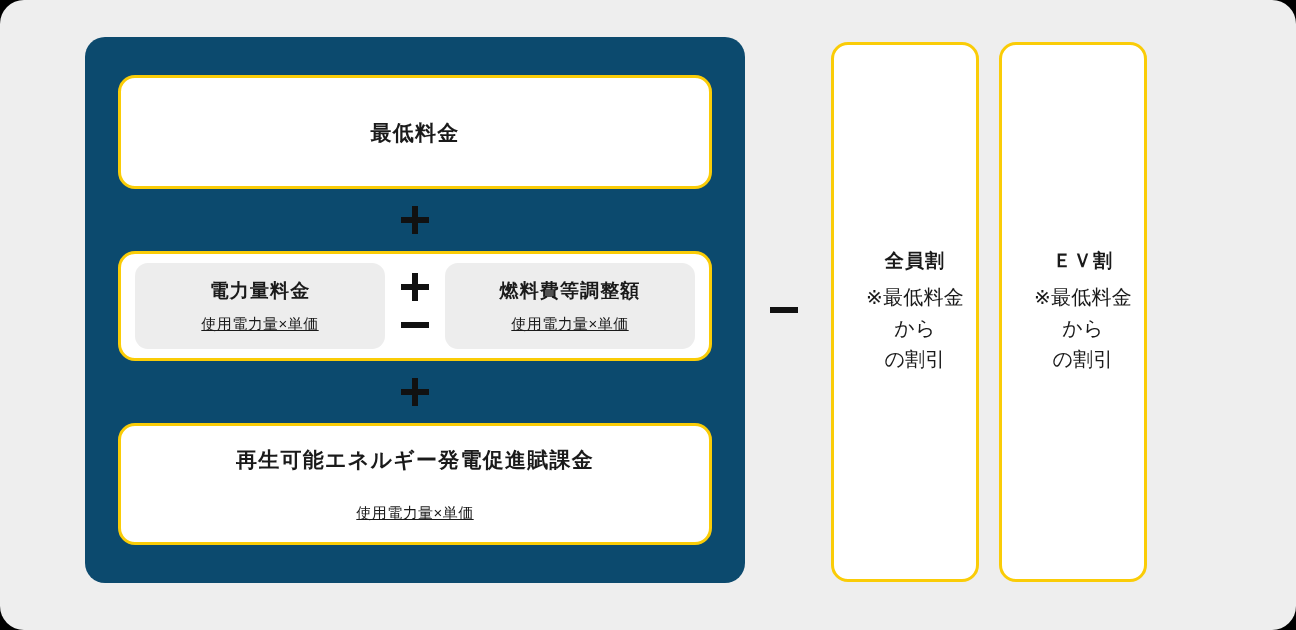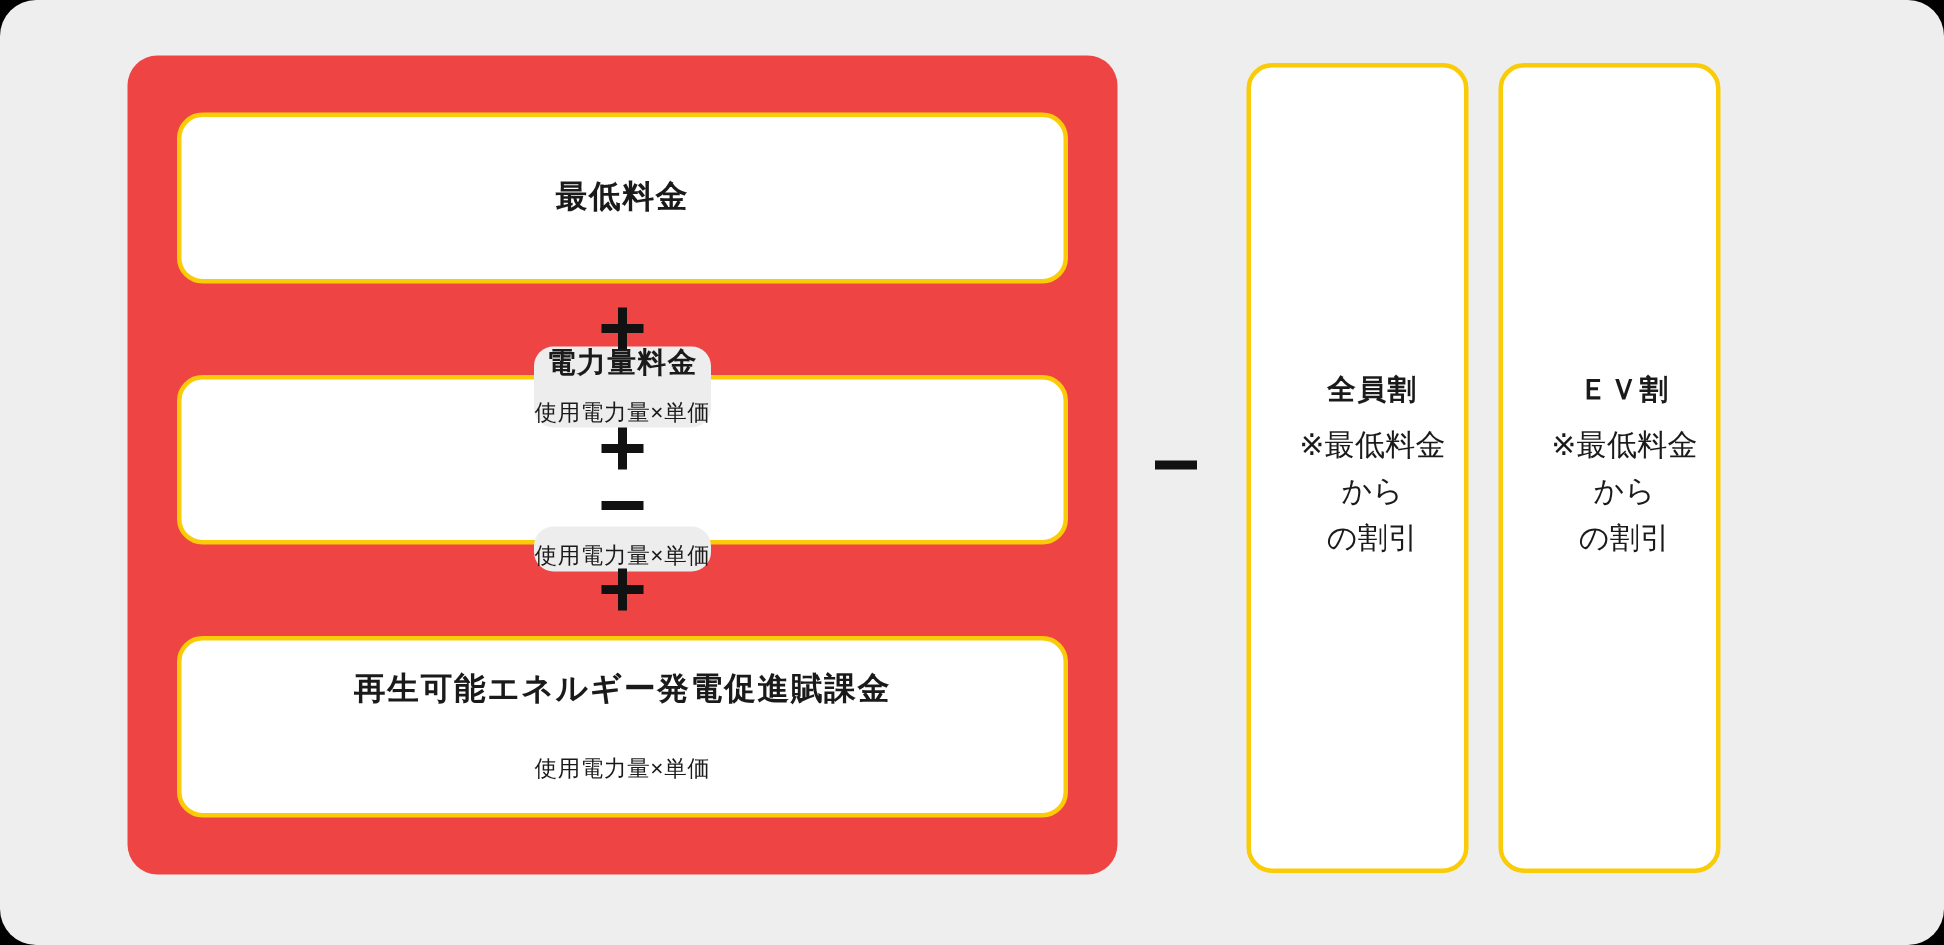--- a/index.html
+++ b/index.html
@@ -18,21 +18,21 @@
     color: #1a1a1a;
   }
 
   
   #main-card {
     position: absolute;
     left: 85px;
     top: 37px;
     width: 660px;
     height: 546px;
-    background: #ef4444;
+    background: #0c4a6e;
     border-radius: 20px;
     box-sizing: border-box;
     padding: 38px 33px;
     display: flex;
     flex-direction: column;
     align-items: stretch;
   }
 
   .yellow-box {
     border: 3px solid #facc07;
@@ -51,20 +51,21 @@
     font-weight: bold;
     font-size: 21px;
     letter-spacing: 0.06em;
     line-height: 1.3;
   }
   .box-sub {
     font-size: 15px;
     letter-spacing: 0.03em;
     margin-top: 12px;
     line-height: 1.3;
+    text-decoration: underline;
   }
 
   
   .op-row {
     display: flex;
     align-items: center;
     justify-content: center;
     height: 63px;
   }
   .op-plus, .op-minus {
@@ -96,21 +97,21 @@
     align-items: center;
     justify-content: center;
     gap: 10px;
     flex: 0 0 auto;
     width: 60px;
   }
 
   
   .box-compound {
     height: 113px;
-    flex-direction: column;
+    flex-direction: row;
     align-items: center;
     justify-content: center;
     padding: 0 14px;
   }
   .gray-box {
     background: #ededed;
     border-radius: 13px;
     flex: 1 1 0;
     height: 86px;
     display: flex;
@@ -189,20 +190,21 @@
         <div class="box-title">電力量料金</div>
         <div class="box-sub">使用電力量×単価</div>
       </div>
 
       <div class="op-plusminus">
         <span class="op-plus"></span>
         <span class="op-minus"></span>
       </div>
 
       <div class="gray-box">
+        <div class="box-title">燃料費等調整額</div>
         <div class="box-sub">使用電力量×単価</div>
       </div>
     </div>
 
     <div class="op-row">
       <span class="op-plus"></span>
     </div>
 
     <div class="yellow-box box-renewable">
       <div class="box-title">再生可能エネルギー発電促進賦課金</div>

